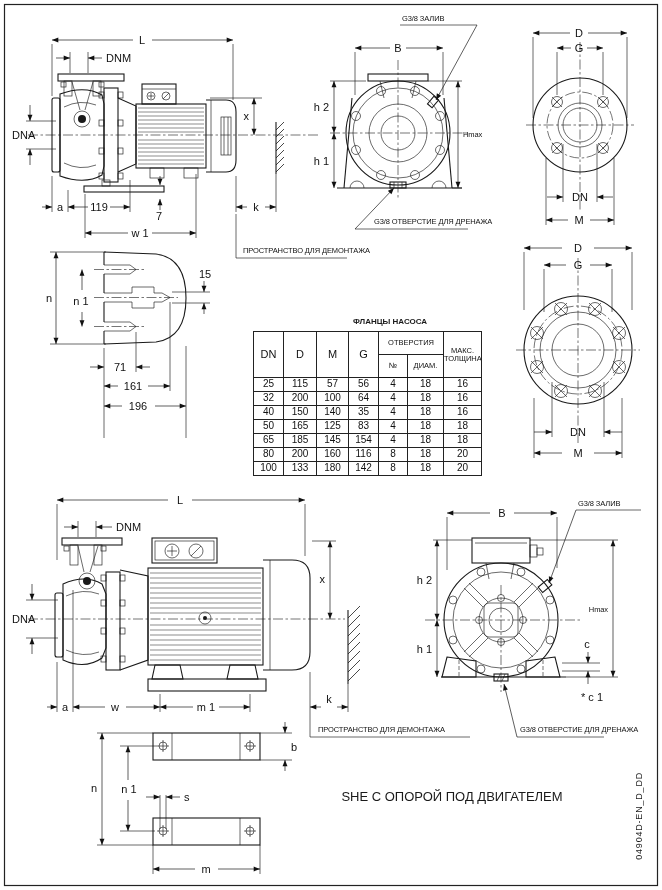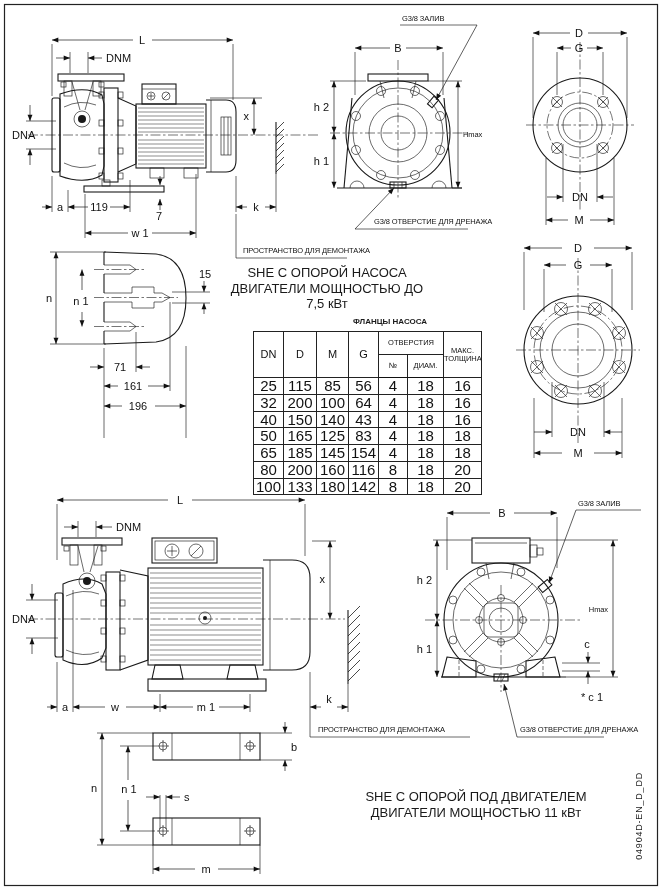--- a/index.html
+++ b/index.html
@@ -21,21 +21,21 @@
   svg text.ae{text-anchor:end;}
   .caption{position:absolute;text-align:center;font-size:13px;line-height:15.5px;color:#1a1a1a;}
   .ftitle{position:absolute;left:353px;top:317px;width:128px;text-align:left;
           font-size:8px;font-weight:bold;color:#1a1a1a;}
   .ftable{position:absolute;left:253px;top:331px;width:228px;border-collapse:collapse;
           table-layout:fixed;border:1.5px solid #111;color:#111;}
   .ftable th,.ftable td{border:1px solid #222;text-align:center;padding:0;line-height:1.05;
           font-weight:normal;overflow:hidden;}
   .ftable th{font-size:11px;}
   .ftable th.sm{font-size:7.5px;}
-  .ftable td{font-size:15px;height:13px;}
+  .ftable td{font-size:10px;height:13px;}
   .ftable thead tr:last-child th{border-bottom:1.5px solid #111;}
   .ftable .hrow1 th{height:22px;margin-top:48px;}
   .ftable .hrow2 th{height:22px;}
   .doccode{position:absolute;left:634px;top:772px;writing-mode:vertical-rl;
            transform:rotate(180deg);font-size:9px;letter-spacing:0.8px;color:#1a1a1a;}
 </style>
 </head>
 <body>
 
 <div id="page">
@@ -652,29 +652,23 @@
     <text class="sl" x="578" y="506">G3/8 ЗАЛИВ</text>
     <line class="t" x1="576" y1="510" x2="641" y2="510"></line>
     <line class="d" x1="576" y1="510" x2="549" y2="583" marker-end="url(#ah)"></line>
 
     <line class="d" x1="517" y1="737" x2="504" y2="684" marker-end="url(#ah)"></line>
     <line class="t" x1="517" y1="737" x2="604" y2="737"></line>
     <text class="sl" x="520" y="732">G3/8 ОТВЕРСТИЕ ДЛЯ ДРЕНАЖА</text>
   </g>
 </svg>
 
-<div class="caption" style="left:217px;top:265px;width:220px;">
-  <div>SHE С ОПОРОЙ НАСОСА</div>
-  <div>ДВИГАТЕЛИ МОЩНОСТЬЮ ДО</div>
-  <div>7,5 кВт</div>
-</div>
-
-<div class="caption" style="left:356px;top:789px;width:240px;">
+
+<div class="caption" style="left:332px;top:789px;width:240px;">
   <div>SHE С ОПОРОЙ ПОД ДВИГАТЕЛЕМ</div>
-  <div>ДВИГАТЕЛИ МОЩНОСТЬЮ 11 кВт</div>
 </div>
 
 <div class="ftitle">ФЛАНЦЫ НАСОСА</div>
 <table class="ftable">
   <colgroup>
     <col style="width:30px">
         <col style="width:33px">
         <col style="width:32px">
         <col style="width:30px">
     <col style="width:29px">
@@ -692,40 +686,40 @@
     </tr>
     <tr class="hrow2">
       <th class="sm">№</th>
       <th class="sm">ДИАМ.</th>
     </tr>
   </thead>
   <tbody id="ftbody">
         <tr>
           <td>25</td>
           <td>115</td>
-          <td>85</td>
+          <td>57</td>
           <td>56</td>
           <td>4</td>
           <td>18</td>
           <td>16</td>
         </tr>
         <tr>
           <td>32</td>
           <td>200</td>
           <td>100</td>
           <td>64</td>
           <td>4</td>
           <td>18</td>
           <td>16</td>
         </tr>
         <tr>
           <td>40</td>
           <td>150</td>
           <td>140</td>
-          <td>43</td>
+          <td>35</td>
           <td>4</td>
           <td>18</td>
           <td>16</td>
         </tr>
         <tr>
           <td>50</td>
           <td>165</td>
           <td>125</td>
           <td>83</td>
           <td>4</td>

